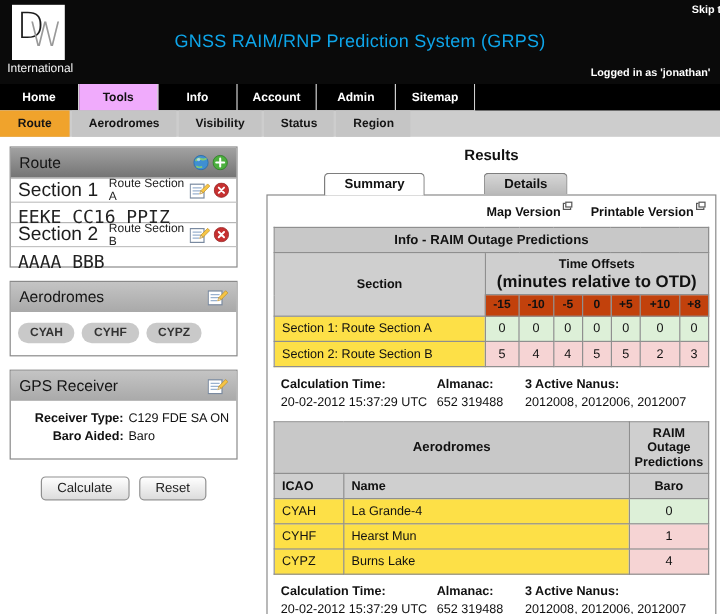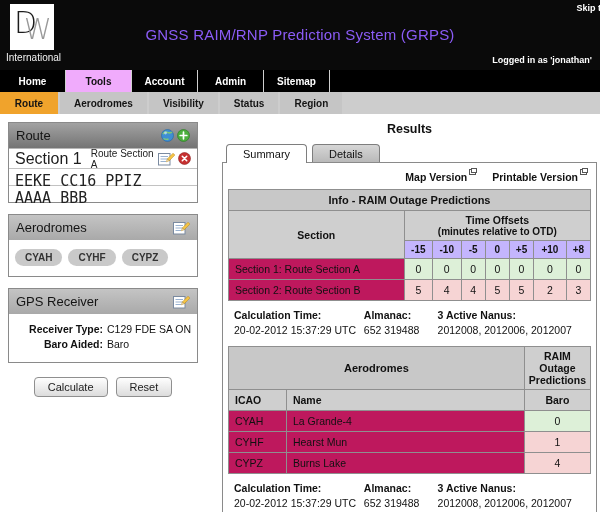--- a/index.html
+++ b/index.html
@@ -4,21 +4,21 @@
 <style>
   * { margin:0; padding:0; box-sizing:border-box; }
   html,body { width:600px; height:512px; background:#fff; font-family:"Liberation Sans", sans-serif; color:#111; overflow:hidden; }
 
   
   .header { position:relative; height:70px; background:#0a0a0a; overflow:hidden; }
   .logo-box { position:absolute; left:10px; top:4px; width:44px; height:46px; background:#fff; padding-left:4px; cursor:pointer; }
   .logo-d { font-family:"DejaVu Sans", sans-serif; font-size:30px; font-weight:200; color:#1c1c1c; line-height:38px; }
   .logo-w { font-family:"DejaVu Sans", sans-serif; font-size:28px; font-weight:200; color:#999; margin-left:-13px; position:relative; top:6px; }
   .logo-sub { position:absolute; left:6px; top:52px; color:#f2f2f2; font-size:10px; }
-  .app-title { position:absolute; left:0; right:0; top:26px; text-align:center; color:#8b5cf6; font-size:15px; letter-spacing:.2px; }
+  .app-title { position:absolute; left:0; right:0; top:26px; text-align:center; color:#0ea5e9; font-size:15px; letter-spacing:.2px; }
   .skip-link { position:absolute; right:-14px; top:3px; color:#fff; font-size:9px; font-weight:bold; cursor:pointer; }
   .logged-in { position:absolute; right:8px; bottom:5px; color:#fff; font-size:9px; font-weight:bold; }
 
   
   .nav { display:flex; height:22px; background:#000; }
   .nav-tab { width:66px; height:100%; display:flex; align-items:center; justify-content:center; color:#fff; font-size:10px; font-weight:bold; border-right:1px solid #cfcfcf; cursor:pointer; }
   .nav-tab.active { background:#f0abfc; color:#111; }
   .nav-fill { flex:1; background:#000; }
 
   
@@ -53,36 +53,36 @@
   .kv-label { width:88px; text-align:right; font-weight:bold; margin-right:4px; }
   .time-body { padding:12px 6px 13px; text-align:center; font-size:10.5px; }
   .time-body b { margin-right:3px; }
 
   .btn-row { display:flex; justify-content:center; gap:8px; margin-top:14px; }
   .btn { font-size:11px; color:#222; padding:3px 13px; background:linear-gradient(#fefefe,#dcdcdc); border:1px solid #8f8f8f; border-radius:4px; cursor:pointer; font-family:"Liberation Sans", sans-serif; }
 
   
   .results-heading { text-align:center; font-size:12.5px; font-weight:bold; padding:4px 0 8px; }
   .tabs { display:flex; gap:5px; padding-left:4px; }
-  .tab { padding:3px 16px 2px; font-size:11px; font-weight:normal; border:1px solid #7e7e7e; border-bottom:none; border-radius:4px 4px 0 0; background:linear-gradient(#d6d6d6,#b9b9b9); cursor:pointer; }
+  .tab { padding:3px 16px 2px; font-size:11px; font-weight:bold; border:1px solid #7e7e7e; border-bottom:none; border-radius:4px 4px 0 0; background:linear-gradient(#d6d6d6,#b9b9b9); cursor:pointer;margin-left:44px; }
   .tab.active { background:#fff; position:relative; z-index:2; margin-bottom:-1px; padding-bottom:3px; }
   .results-panel { border:1px solid #8a8a8a; background:#fff; padding:6px 5px 10px; position:relative; z-index:1; }
 
   .version-links { display:flex; justify-content:flex-end; gap:16px; padding:2px 4px 6px; font-size:10.5px; font-weight:bold; }
   .vlink { cursor:pointer; display:flex; align-items:flex-start; }
   .ext-icon { width:7px; height:6px; border:1px solid #555; display:inline-block; margin-left:2px; position:relative; top:-2px; }
   .ext-icon::after { content:""; position:absolute; right:-2px; top:-2px; width:4px; height:3px; border:1px solid #555; background:#fff; }
 
   table { border-collapse:collapse; width:100%; }
   td, th { border:1px solid #8f8f8f; font-size:10.5px; padding:3px 4px; }
   .t-title { background:#c8c8c8; font-weight:bold; text-align:center; padding:4px; font-size:11px; }
   .t-head { background:#cfcfcf; font-weight:bold; text-align:center;margin-top:16px; }
-  .t-head .sub { font-size:10px; }
-  .t-offset { background:#c4b5fd; font-weight:bold; text-align:center; font-size:10px; padding:3px 1px;margin-top:20px; }
-  .t-rowlabel { text-align:left; padding:4px 6px; background:#be185d; }
+  .t-head .sub { font-size:14px; }
+  .t-offset { background:#c2410c; font-weight:bold; text-align:center; font-size:10px; padding:3px 1px;margin-top:20px; }
+  .t-rowlabel { text-align:left; padding:4px 6px; background:#fde047; }
   .cell-ok { background:#ddf0d8; text-align:center; }
   .cell-bad { background:#f6d4d4; text-align:center; }
   .col-section { width:48.5%; }
 
   .calc-info { display:grid; grid-template-columns:37% 21% 42%; padding:8px 6px 10px; font-size:10.5px; row-gap:3px; }
   .calc-info .lbl { font-weight:bold; }
 
   .aero-table .col-icao { width:16%; }
   .aero-table .col-baro { width:17.5%; }
   .aero-table .t-rowhead { background:#cfcfcf; font-weight:bold; text-align:left; padding:4px 6px; }
@@ -96,20 +96,21 @@
   </div>
   <div class="logo-sub">International</div>
   <div class="app-title">GNSS RAIM/RNP Prediction System (GRPS)</div>
   <div class="skip-link">Skip to c</div>
   <div class="logged-in">Logged in as 'jonathan'</div>
 </div>
 
 <div class="nav">
   <div class="nav-tab">Home</div>
   <div class="nav-tab active">Tools</div>
+  <div class="nav-tab">Info</div>
   <div class="nav-tab">Account</div>
   <div class="nav-tab">Admin</div>
   <div class="nav-tab">Sitemap</div>
   <div class="nav-fill"></div>
 </div>
 
 <div class="subnav">
   <div class="subnav-tab active">Route</div>
   <div class="subnav-tab">Aerodromes</div>
   <div class="subnav-tab">Visibility</div>
@@ -152,20 +153,38 @@
               </g>
             </svg>
           <svg class="icon-btn" viewBox="0 0 13 13">
               <circle cx="6.5" cy="6.5" r="6" fill="#c63030" stroke="#8f1f1f" stroke-width="0.6"></circle>
               <path d="M4.3 4.3 L8.7 8.7 M8.7 4.3 L4.3 8.7" stroke="#fff" stroke-width="1.6" stroke-linecap="round"></path>
             </svg>
         </span>
       </div>
       <div class="codes-row">EEKE CC16 PPIZ</div>
 
+      <div class="sec-row">
+        <span class="sec-label">Section 2</span>
+        <span class="sec-name">Route Section B</span>
+        <span class="head-icons">
+          <svg class="icon-edit" viewBox="0 0 17 14">
+              <rect x="0.5" y="1.5" width="11.5" height="11.5" fill="#fff" stroke="#7a8aa0"></rect>
+              <path d="M2.5 4.5 H10 M2.5 7 H10 M2.5 9.5 H8" stroke="#9ab2d0" stroke-width="1"></path>
+              <g transform="rotate(45 12 6)">
+                <rect x="10.8" y="0.5" width="2.6" height="8" fill="#f6c545" stroke="#b9891d" stroke-width="0.5"></rect>
+                <polygon points="10.8,8.5 13.4,8.5 12.1,11.2" fill="#efe6cf" stroke="#b9891d" stroke-width="0.5"></polygon>
+              </g>
+            </svg>
+          <svg class="icon-btn" viewBox="0 0 13 13">
+              <circle cx="6.5" cy="6.5" r="6" fill="#c63030" stroke="#8f1f1f" stroke-width="0.6"></circle>
+              <path d="M4.3 4.3 L8.7 8.7 M8.7 4.3 L4.3 8.7" stroke="#fff" stroke-width="1.6" stroke-linecap="round"></path>
+            </svg>
+        </span>
+      </div>
       <div class="codes-row">AAAA BBB</div>
     </div>
 
     <div class="panel">
       <div class="panel-head">
         <span>Aerodromes</span>
         <svg class="icon-edit" viewBox="0 0 17 14">
             <rect x="0.5" y="1.5" width="11.5" height="11.5" fill="#fff" stroke="#7a8aa0"></rect>
             <path d="M2.5 4.5 H10 M2.5 7 H10 M2.5 9.5 H8" stroke="#9ab2d0" stroke-width="1"></path>
             <g transform="rotate(45 12 6)">

